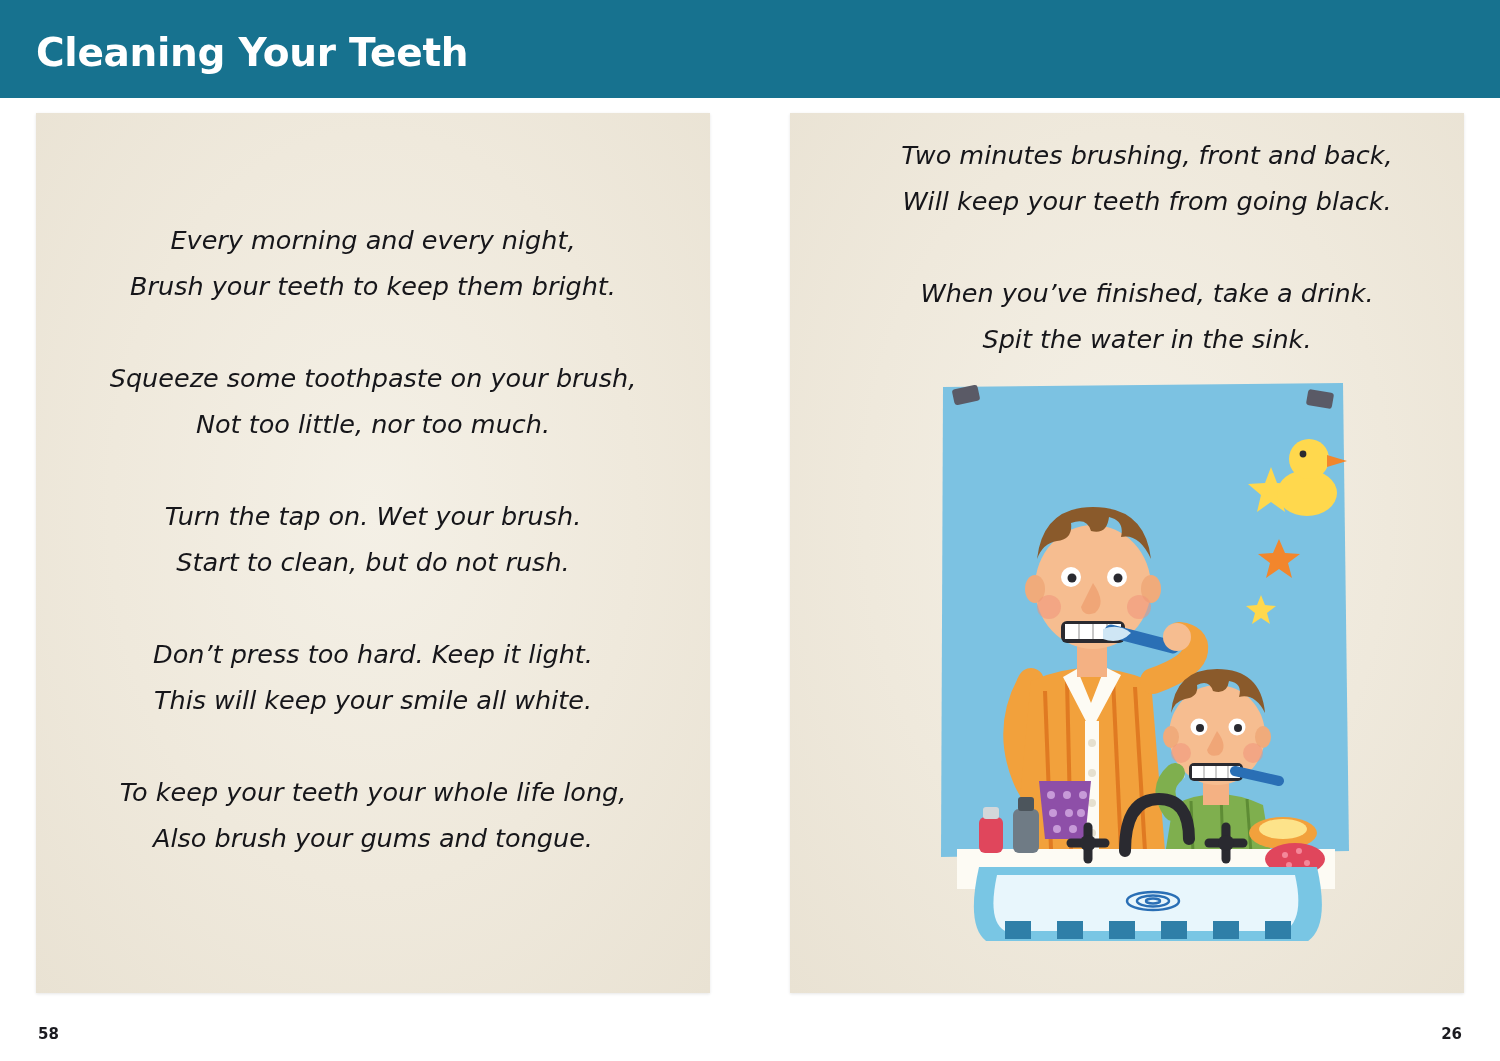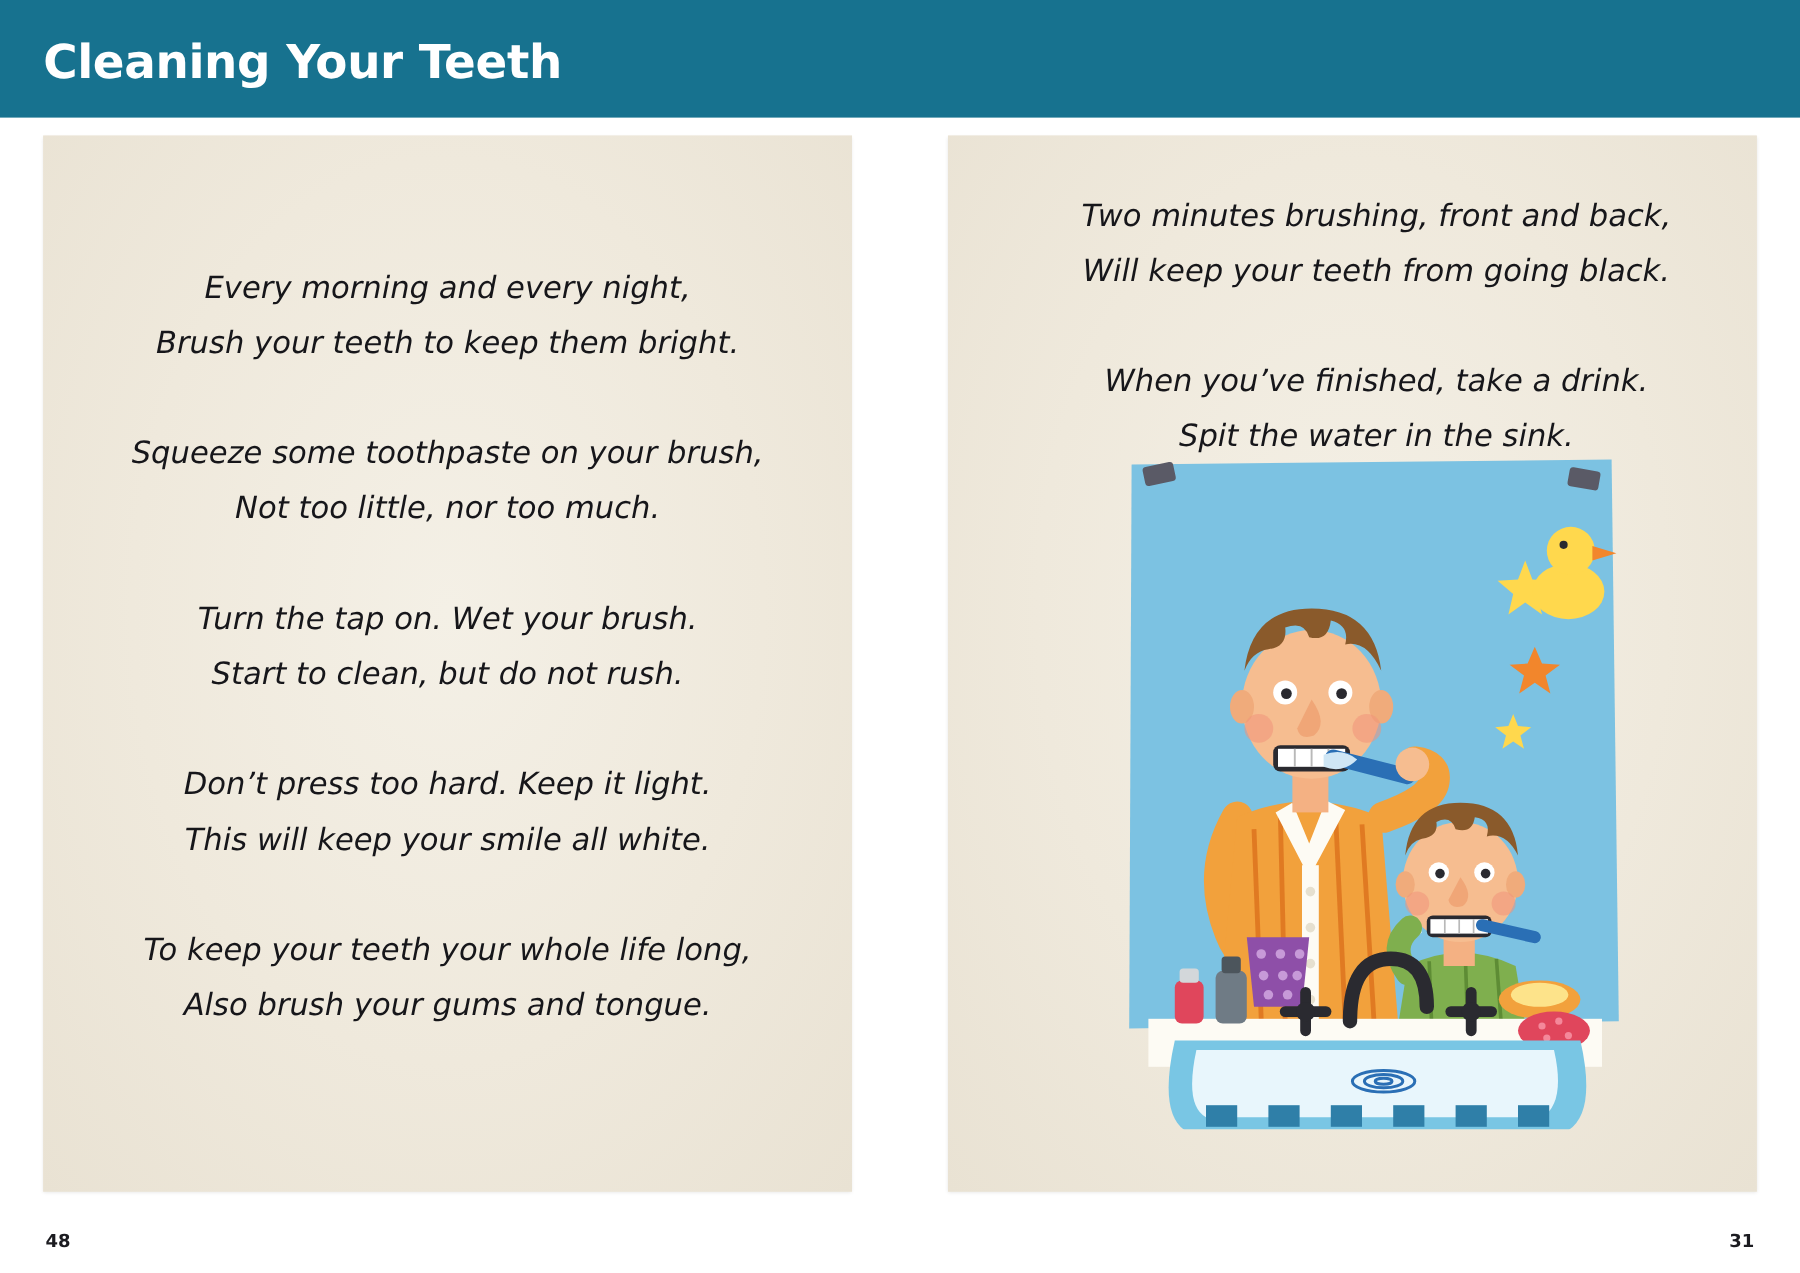--- a/index.html
+++ b/index.html
@@ -76,21 +76,21 @@
     color: #16161a;
     font-family: "DejaVu Sans", sans-serif;
     font-size: 25.5px;
     line-height: 46px;
     white-space: pre-line;
   }
   .poem-left {
     top: 104px;
   }
   .poem-right {
-    top: 44px;
+    top: 19px;
     margin-left: 40px;
   }
   
   .folio {
     position: absolute;
     bottom: 18px;
     font-size: 15px;
     font-weight: bold;
     color: #1b1b20;
     font-family: "DejaVu Sans", sans-serif;
@@ -130,21 +130,21 @@
 Turn the tap on. Wet your brush.
 Start to clean, but do not rush.
 
 Don’t press too hard. Keep it light.
 This will keep your smile all white.
 
 To keep your teeth your whole life long,
 Also brush your gums and tongue.</div>
     </div>
 
-    <div class="folio folio-left">48</div>
+    <div class="folio folio-left">58</div>
   </div>
 
   <div class="page page-right">
     <div class="header-band"></div>
 
     <div class="panel panel-right">
       <div class="poem poem-right">Two minutes brushing, front and back,
 Will keep your teeth from going black.
 
 When you’ve finished, take a drink.
@@ -330,16 +330,16 @@
               <rect x="174" y="540" width="26" height="18"></rect>
               <rect x="226" y="540" width="26" height="18"></rect>
               <rect x="278" y="540" width="26" height="18"></rect>
               <rect x="330" y="540" width="26" height="18"></rect>
             </g>
           </g>
         </svg>
       </div>
     </div>
 
-    <div class="folio folio-right">31</div>
+    <div class="folio folio-right">26</div>
   </div>
 
 </div>
 
 </body></html>

